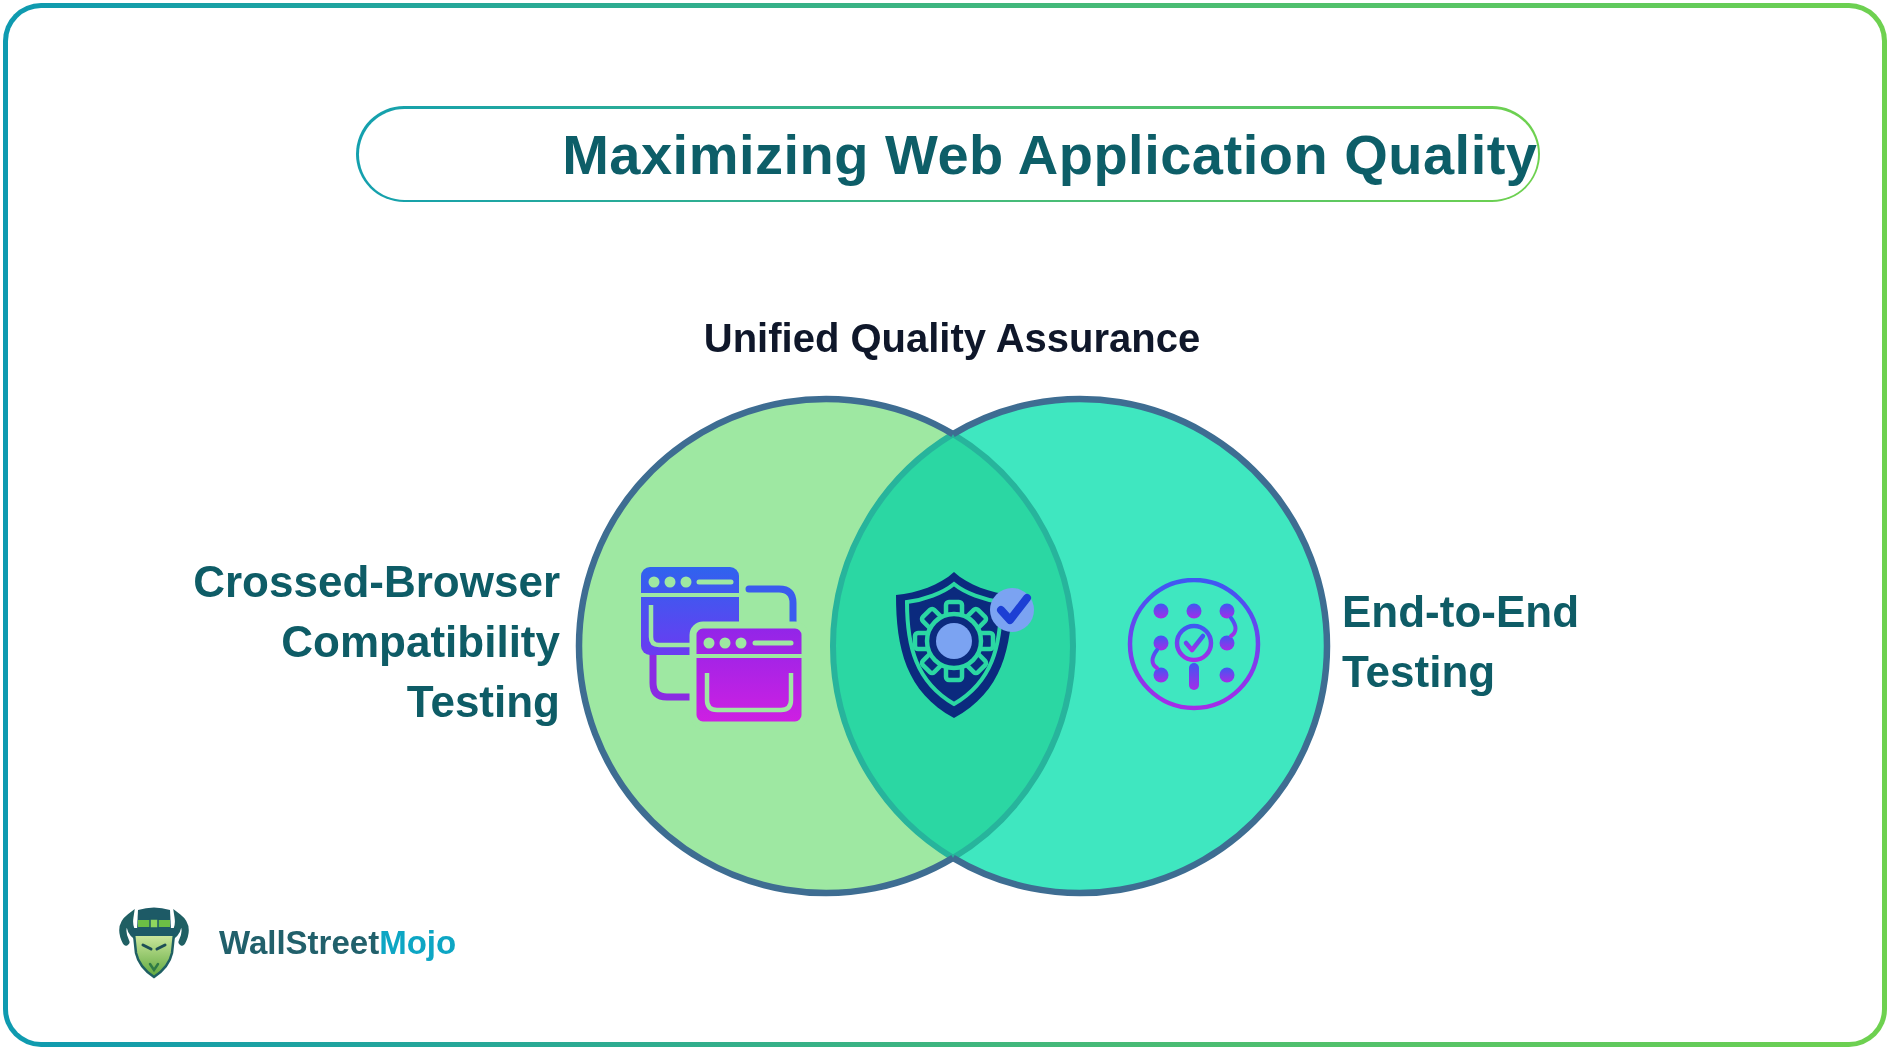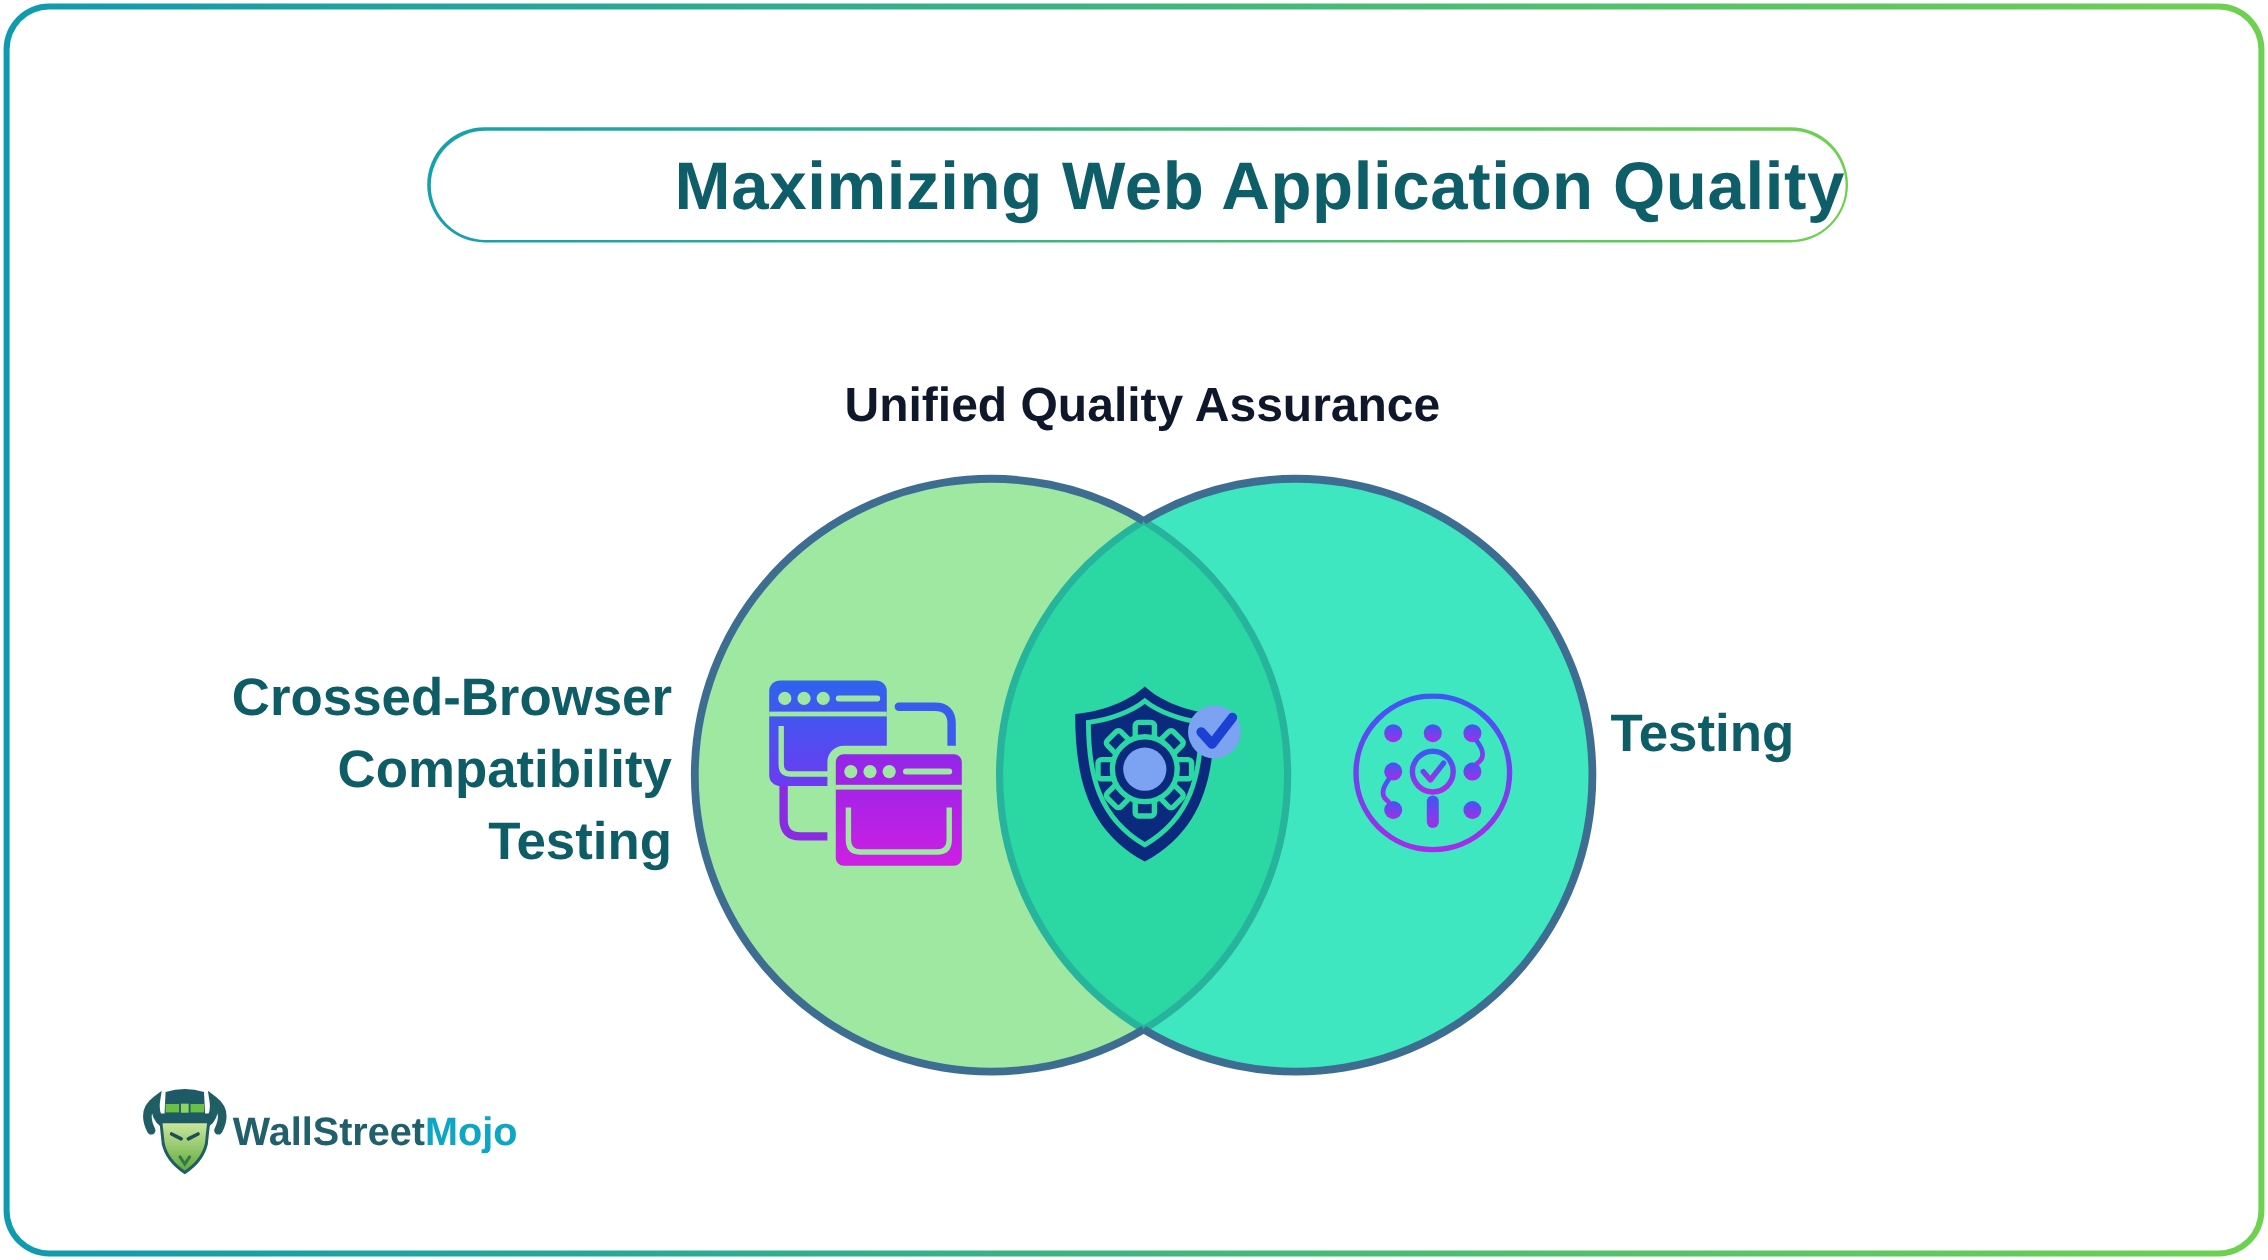--- a/index.html
+++ b/index.html
@@ -35,21 +35,21 @@
     font-size:40px;font-weight:bold;color:#0f172a;white-space:nowrap;
   }
   .venn-svg{position:absolute;left:0;top:0;}
   .label{position:absolute;font-weight:bold;color:#0e5c66;font-size:44px;line-height:60px;}
   .label-left{right:1330px;top:552px;text-align:right;width:430px;}
   .label-right{left:1342px;top:582px;text-align:left;width:420px;}
   .label .line{display:block;}
   .icon-abs{position:absolute;}
   
   .logo{position:absolute;left:116px;top:904px;display:flex;align-items:center;}
-  .logo-text{font-size:33px;font-weight:bold;margin-left:2px;white-space:nowrap;}
+  .logo-text{font-size:33px;font-weight:bold;margin-left:27px;white-space:nowrap;}
   .logo-text .primary{color:#21606b;}
   .logo-text .accent{color:#0da6c4;}
 </style>
 </head>
 <body>
 
 <div class="canvas">
 
   <div class="card-border">
     <div class="card-inner"></div>
@@ -166,20 +166,21 @@
     <rect x="63" y="85" width="10" height="27" rx="5" fill="url(#e2eGrad)"></rect>
   </svg>
 
   <div class="label label-left">
     <span class="line">Crossed-Browser</span>
     <span class="line">Compatibility</span>
     <span class="line">Testing</span>
   </div>
 
   <div class="label label-right">
+    <span class="line">End-to-End</span>
     <span class="line">Testing</span>
   </div>
 
   <div class="logo">
     <svg width="76" height="78" viewBox="0 0 76 78">
       <defs>
         <linearGradient id="faceGrad" x1="0" y1="0" x2="0" y2="1">
           <stop offset="0" stop-color="#cfe9a0"></stop>
             <stop offset="1" stop-color="#5fa83e"></stop>
         </linearGradient>

